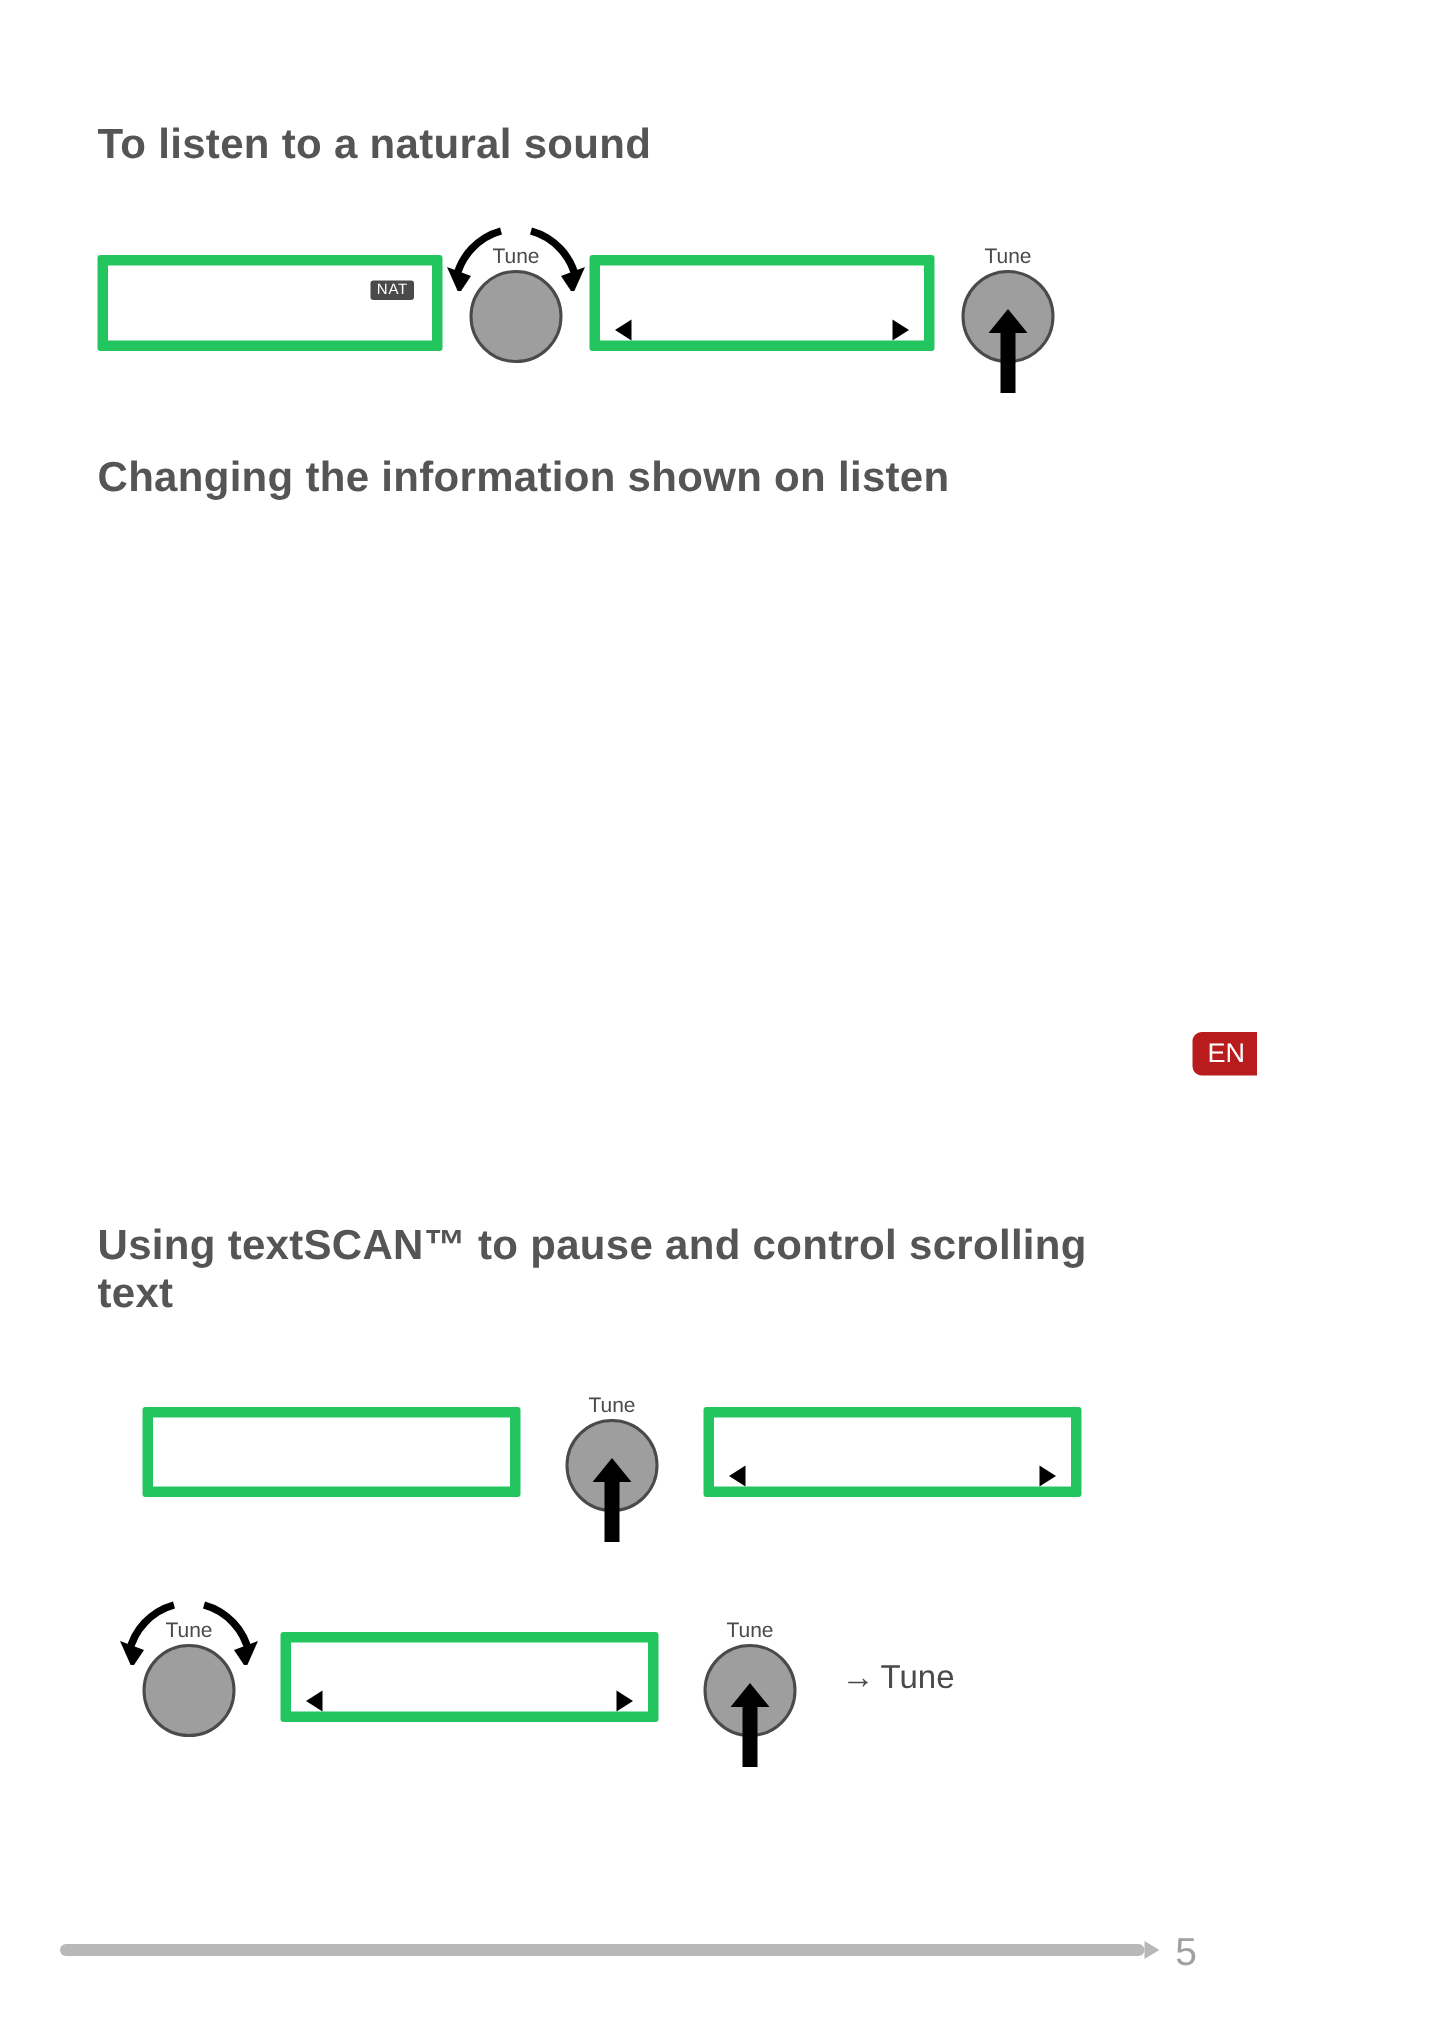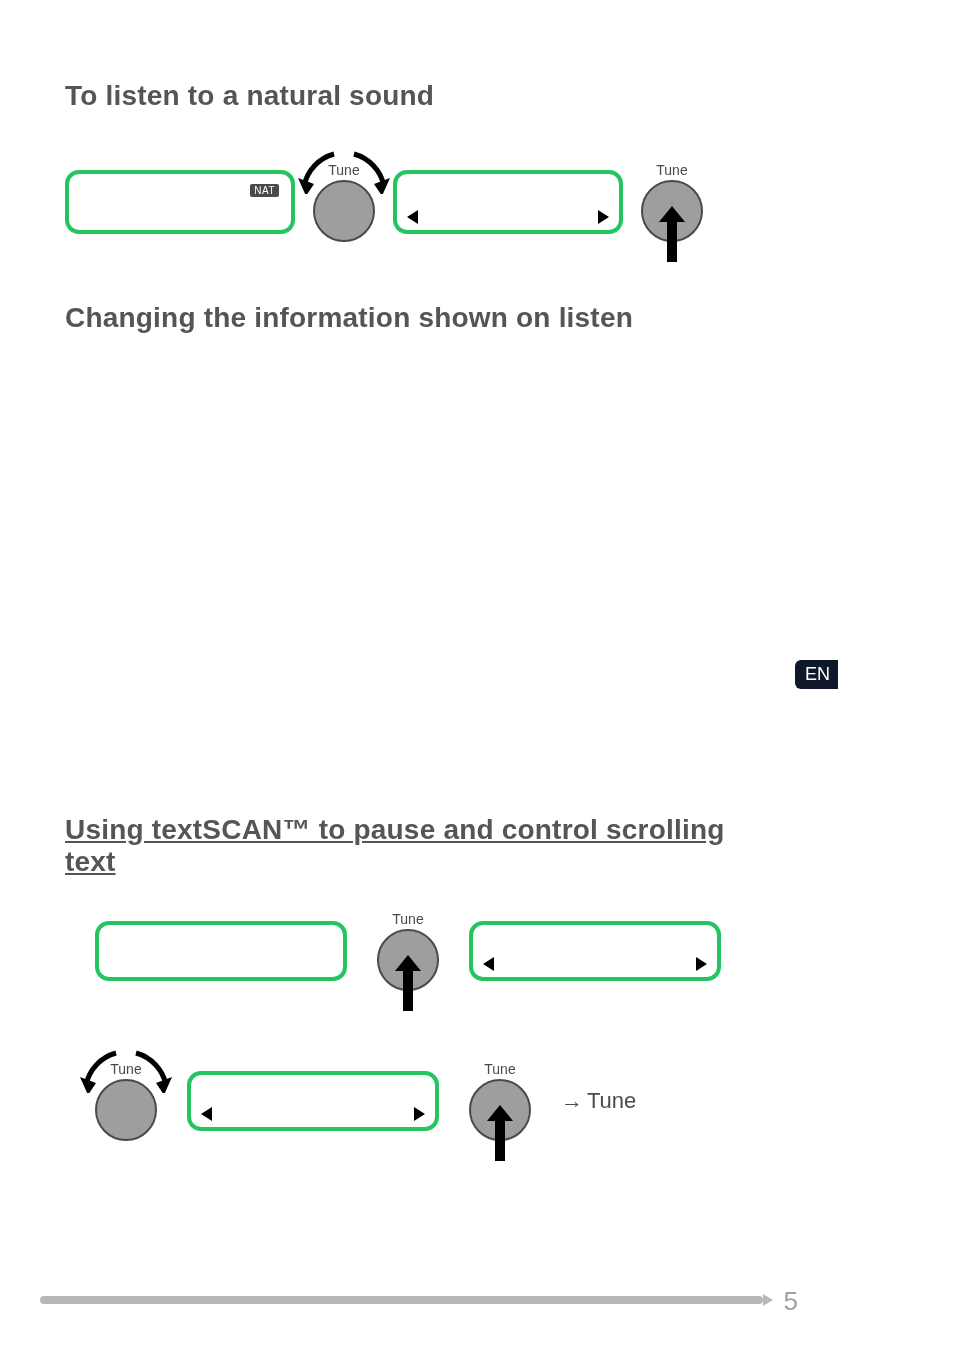--- a/index.html
+++ b/index.html
@@ -21,22 +21,22 @@
   }
   h2.section {
     font-size: 28px;
     font-weight: 600;
     color: #555;
     margin: 0 0 50px 0;
     letter-spacing: 0.2px;
   }
   
   .display {
-    border: 4px solid #22c55e;
-    border-radius: 14px;
+    border: 7px solid #22c55e;
+    border-radius: 2px;
     position: relative;
     box-sizing: border-box;
   }
   .nat-tag {
     position: absolute;
     top: 10px;
     right: 12px;
     background: #4a4a4a;
     color: #fff;
     font-size: 10px;
@@ -84,22 +84,22 @@
     position: absolute;
     bottom: -24px;
     left: 50%;
     transform: translateX(-50%);
     pointer-events: none;
   }
   
   .lang-tab {
     position: absolute;
     right: 0;
-    top: 660px;
-    background: #0f172a;
+    top: 688px;
+    background: #b91c1c;
     color: #fff;
     font-size: 18px;
     padding: 4px 8px 4px 10px;
     border-radius: 6px 0 0 6px;
     font-weight: 500;
   }
   
   .footer-line {
     position: absolute;
     left: 40px;
@@ -188,21 +188,21 @@
       <div class="knob">
         <svg class="push-up" width="30" height="60">
           <polygon points="15,2 28,18 20,18 20,58 10,58 10,18 2,18" fill="#000"></polygon>
         </svg>
       </div>
     </div>
   </div>
 
   <h2 class="section" style="margin-bottom:480px;">Changing the information shown on listen</h2>
 
-  <h2 class="section" style="margin-bottom:33px;text-decoration:underline;">Using textSCAN™ to pause and control scrolling text</h2>
+  <h2 class="section" style="margin-bottom:50px;">Using textSCAN™ to pause and control scrolling text</h2>
 
   <div class="row-textscan-a">
 
     <div class="display" style="width:252px;height:60px;"></div>
 
     <div class="knob-wrap">
       <span class="knob-label">Tune</span>
       <div class="knob">
         <svg class="push-up" width="30" height="60">
           <polygon points="15,2 28,18 20,18 20,58 10,58 10,18 2,18" fill="#000"></polygon>

